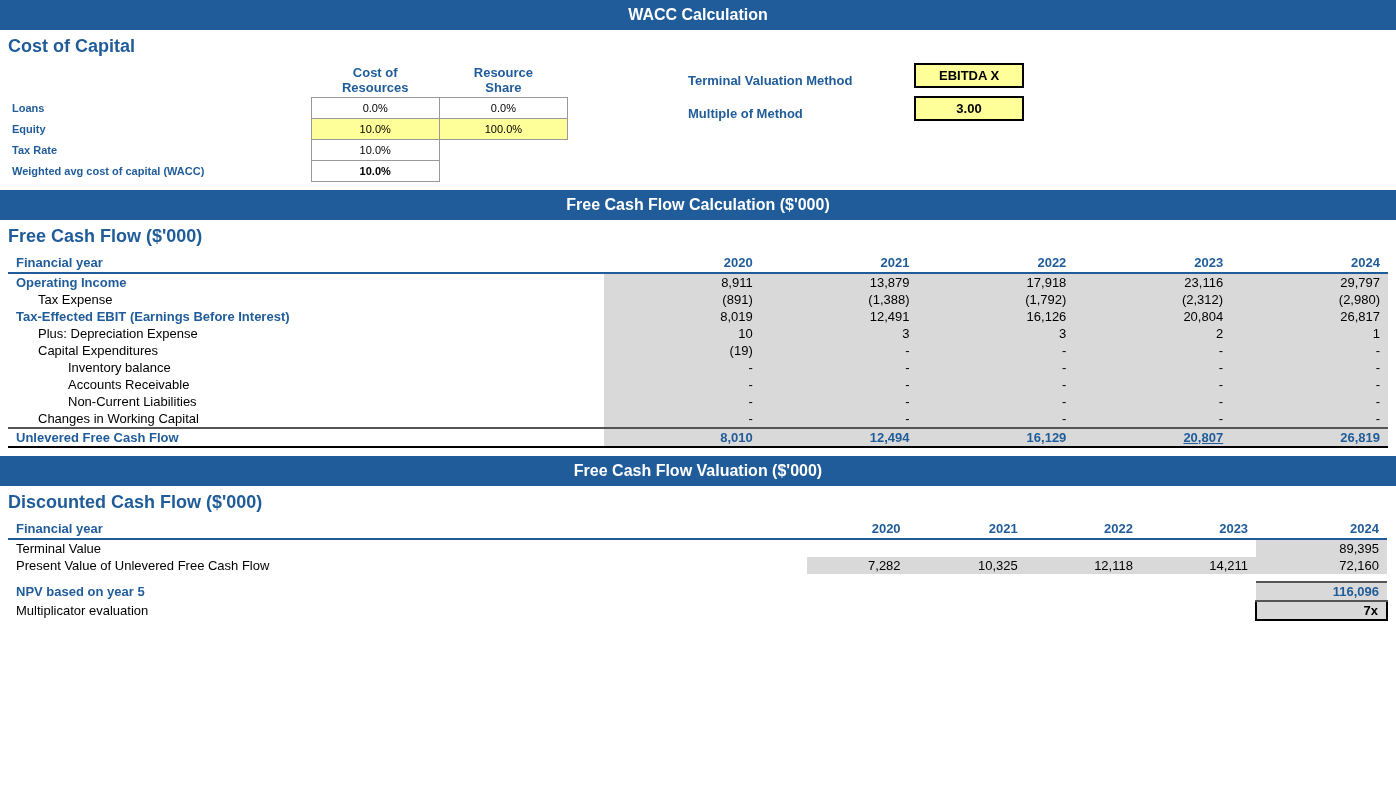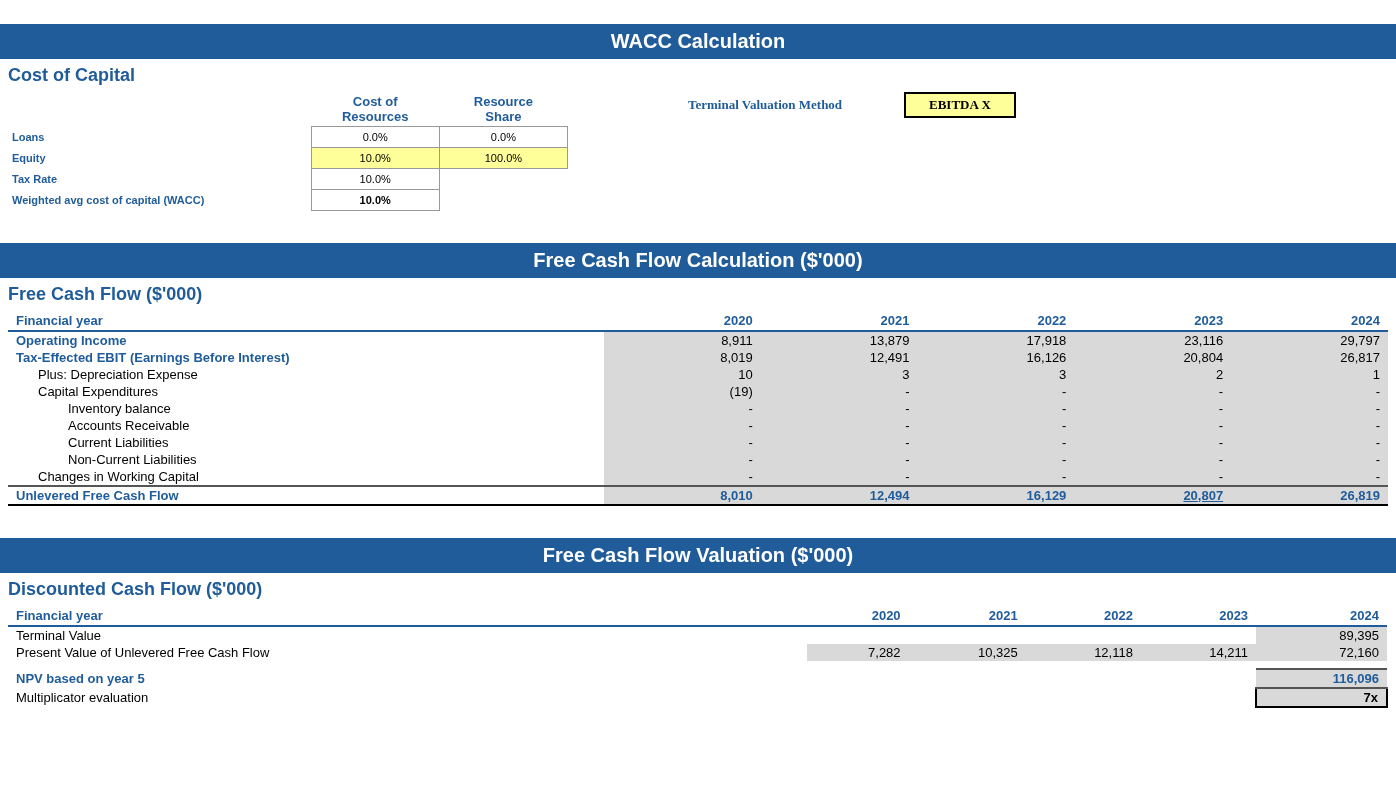--- a/index.html
+++ b/index.html
@@ -9,23 +9,22 @@
       background: #fff;
       color: #000;
       width: 1396px;
     }
 
     .section-header {
       background: #1f5c99;
       color: #fff;
       text-align: center;
       font-weight: bold;
-      font-size: 20px;
+      font-size: 16px;
       padding: 6px 0;
-      margin-top: 24px;
     }
 
     .section-title {
       color: #1f5c99;
       font-weight: bold;
       font-size: 18px;
       padding: 6px 8px 2px 8px;
     }
 
     
@@ -67,23 +66,22 @@
     .cell-yellow { background: #ffff99; }
 
     .terminal-section {
       margin-left: 120px;
       display: flex;
       flex-direction: column;
       gap: 8px;
     }
     .terminal-row {
       display: flex;
-      align-items: center;
-      gap: 16px;
-      font-family: Liberation Serif, serif;
+      align-items: flex-end;
+      gap: 26px;
     }
     .terminal-label {
       color: #1f5c99;
       font-weight: bold;
       font-size: 13px;
       min-width: 200px;
     }
     .terminal-value {
       border: 2px solid #000;
       background: #ffff99;
@@ -241,20 +239,24 @@
           <td class="value-cell cell-white" style="font-weight: bold;">10.0%</td>
           <td style="border: none;"></td>
         </tr>
       </tbody>
   </table>
 
   <div class="terminal-section">
     <div class="terminal-row">
       <span class="terminal-label">Terminal Valuation Method</span>
       <span class="terminal-value">EBITDA X</span>
+    </div>
+    <div class="terminal-row">
+      <span class="terminal-label">Multiple of Method</span>
+      <span class="terminal-value">3.00</span>
     </div>
   </div>
 </div>
 
 <div class="section-header">
   <span>Free Cash Flow Calculation ($'000)</span>
 </div>
 
 <div class="section-title">
   <span>Free Cash Flow ($'000)</span>
@@ -275,20 +277,28 @@
     <tbody id="fcf-table-body">
     <tr>
           <td class="label-col label-bold">Operating Income</td>
           <td>8,911</td>
           <td>13,879</td>
           <td>17,918</td>
           <td>23,116</td>
           <td>29,797</td>
         </tr>
         <tr>
+          <td class="label-col label-indent1">Tax Expense</td>
+          <td>(891)</td>
+          <td>(1,388)</td>
+          <td>(1,792)</td>
+          <td>(2,312)</td>
+          <td>(2,980)</td>
+        </tr>
+        <tr>
           <td class="label-col label-bold">Tax-Effected EBIT (Earnings Before Interest)</td>
           <td>8,019</td>
           <td>12,491</td>
           <td>16,126</td>
           <td>20,804</td>
           <td>26,817</td>
         </tr>
         <tr>
           <td class="label-col label-indent1">Plus: Depreciation Expense</td>
           <td>10</td>
@@ -308,28 +318,20 @@
         <tr>
           <td class="label-col label-indent2">Inventory balance</td>
           <td>-</td>
           <td>-</td>
           <td>-</td>
           <td>-</td>
           <td>-</td>
         </tr>
         <tr>
           <td class="label-col label-indent2">Accounts Receivable</td>
-          <td>-</td>
-          <td>-</td>
-          <td>-</td>
-          <td>-</td>
-          <td>-</td>
-        </tr>
-        <tr>
-          <td class="label-col label-indent2">Current Liabilities</td>
           <td>-</td>
           <td>-</td>
           <td>-</td>
           <td>-</td>
           <td>-</td>
         </tr>
         <tr>
           <td class="label-col label-indent2">Non-Current Liabilities</td>
           <td>-</td>
           <td>-</td>

